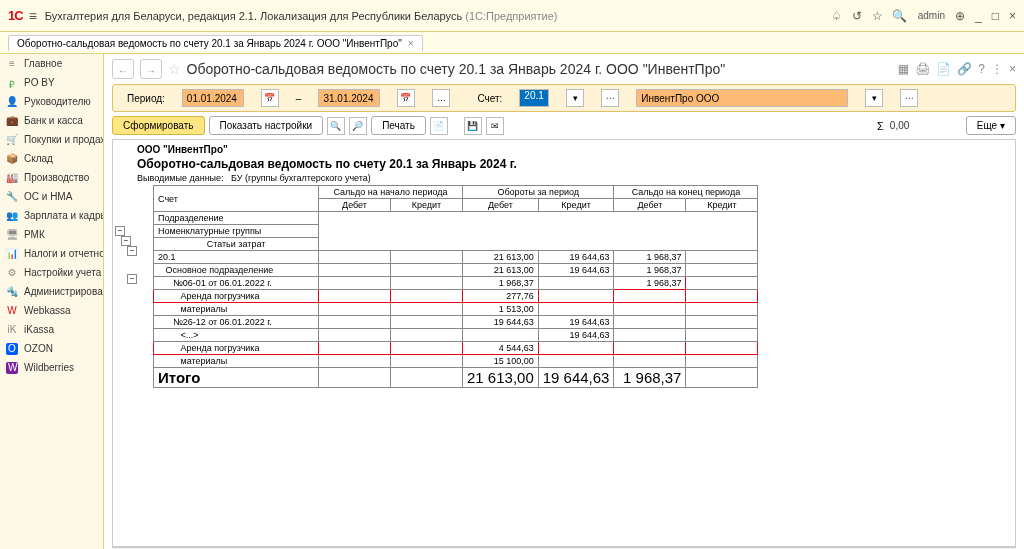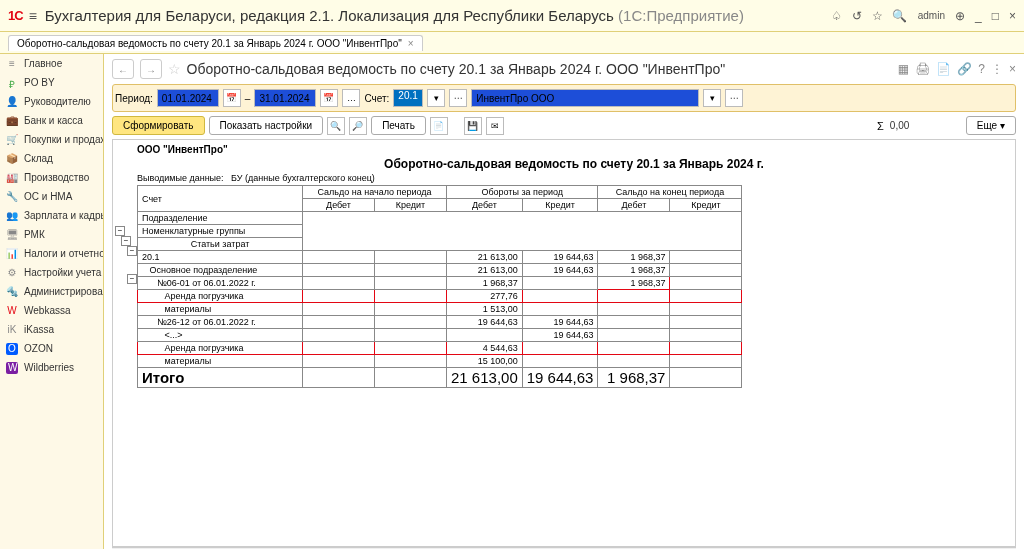--- a/index.html
+++ b/index.html
@@ -1,54 +1,54 @@
 <!DOCTYPE html>
 <html><head>
 <meta charset="utf-8">
 <style>
 * { margin: 0; padding: 0; box-sizing: border-box; }
 body { font-family: Arial, sans-serif; font-size: 11px; background: #fff; overflow: hidden; }
 .app-bar { height: 32px; background: #fffde7; display: flex; align-items: center; padding: 0 8px; border-bottom: 1px solid #e0d078; }
 .app-bar .logo { color: #e30613; font-weight: bold; font-size: 13px; margin-right: 6px; letter-spacing: -1px; }
 .app-bar .menu-icon { font-size: 14px; margin-right: 8px; cursor: pointer; color: #555; }
-.app-bar .title { font-size: 15px; color: #333; }
+.app-bar .title { font-size: 11px; color: #333; }
 .app-bar .title .gray { color: #888; }
 .app-bar .right { margin-left: auto; display: flex; gap: 10px; align-items: center; color: #555; font-size: 12px; }
 .app-bar .right span { cursor: pointer; }
 .tabs-bar { height: 22px; background: #fffde7; display: flex; align-items: center; padding-left: 8px; border-bottom: 1px solid #e0d078; }
 .tab { background: #fff; border: 1px solid #ccc; border-bottom: none; padding: 2px 8px; font-size: 10px; display: flex; align-items: center; gap: 6px; border-radius: 3px 3px 0 0; }
 .tab .close { color: #888; cursor: pointer; }
 .main { display: flex; height: calc(100vh - 44px); }
 .sidebar { width: 104px; background: #fef9e7; border-right: 1px solid #e0d078; overflow-y: auto; }
 .side-item { display: flex; align-items: center; padding: 4px 6px; gap: 6px; cursor: pointer; font-size: 10px; color: #333; white-space: nowrap; overflow: hidden; height: 19px; }
 .side-item .ico { width: 12px; height: 12px; display: inline-block; flex-shrink: 0; text-align: center; font-size: 10px; }
 .content { flex: 1; display: flex; flex-direction: column; overflow: hidden; }
 .header-row { height: 30px; display: flex; align-items: center; padding: 0 8px; gap: 6px; }
 .nav-btn { border: 1px solid #ccc; background: #fff; width: 22px; height: 20px; border-radius: 3px; display: flex; align-items: center; justify-content: center; cursor: pointer; font-size: 10px; color: #888; }
 .star-icon { color: #ccc; font-size: 14px; }
 .page-title { font-size: 14px; color: #333; }
 .header-right { margin-left: auto; display: flex; gap: 6px; color: #888; font-size: 12px; }
 .header-right span { cursor: pointer; }
-.filter-bar { background: #fef3d5; border: 1px solid #e0c068; border-radius: 3px; margin: 0 8px 4px 8px; padding: 4px 2px; display: flex; align-items: center; gap: 4px; font-size: 10px; }
-.fld { border: 1px solid #bbb; background: #1d4ed8; height: 18px; padding: 0 4px; font-size: 10px; }
+.filter-bar { background: #fef3d5; border: 1px solid #e0c068; border-radius: 3px; margin: 0 8px 4px 8px; padding: 4px 14px; display: flex; align-items: center; gap: 17px; font-size: 10px; }
+.fld { border: 1px solid #bbb; background: #fdba74; height: 18px; padding: 0 4px; font-size: 10px; }
 .fld.date { width: 62px; }
 .fld.sel { background: #0070c0; color: #fff; width: 30px; text-align: left; }
-.fld.org { width: 228px; }
+.fld.org { width: 212px; }
 .ico-btn { border: 1px solid #bbb; background: #fff; width: 18px; height: 18px; display: flex; align-items: center; justify-content: center; cursor: pointer; font-size: 9px; }
 .toolbar { margin: 0 8px 4px 8px; display: flex; align-items: center; gap: 4px; }
 .btn { border: 1px solid #aaa; border-radius: 3px; padding: 3px 10px; font-size: 10px; cursor: pointer; background: #fff; }
 .btn.yellow { background: #ffe680; border-color: #d0b840; }
 .toolbar .right { margin-left: auto; display: flex; gap: 6px; align-items: center; }
 .sum-box { font-size: 10px; color: #333; width: 70px; text-align: left; }
 .report-wrap { margin: 0 8px; border: 1px solid #ccc; flex: 1; overflow: auto; background: #fff; position: relative; }
 .report-inner { padding: 4px 4px 4px 24px; }
 .org-line { font-size: 10px; font-weight: bold; margin-bottom: 2px; }
-.rep-title { font-size: 12px; font-weight: bold; margin-bottom: 2px; text-align: center; }
+.rep-title { font-size: 12px; font-weight: bold; margin-bottom: 2px; }
 .meta-line { font-size: 9px; margin-bottom: 2px; }
-table.rep { border-collapse: collapse; font-size: 9px; }
+table.rep { border-collapse: collapse; font-size: 9px; margin-left: 16px; }
 table.rep td, table.rep th { border: 1px solid #888; padding: 1px 4px; text-align: left; white-space: nowrap; }
 table.rep th { font-weight: normal; text-align: center; background: #fff; }
 table.rep td.num { text-align: right; }
 .hl-row td { border: 1px solid #e30613 !important; }
 .hl-cell { border: 1px solid #e30613 !important; }
 .tree-ctl { position: absolute; left: 2px; display: flex; flex-direction: column; gap: 0; font-size: 9px; }
 .tree-btn { width: 10px; height: 10px; border: 1px solid #888; background: #fff; display: flex; align-items: center; justify-content: center; cursor: pointer; line-height: 1; font-size: 8px; }
 .scrollbar-h { height: 12px; background: #f0f0f0; border-top: 1px solid #ccc; margin: 0 8px; }
 .c-green{color:#4caf50}.c-red{color:#e30613}.c-blue{color:#2196f3}.c-orange{color:#ff9800}.c-purple{color:#9c27b0}.c-gray{color:#888}.c-ozon{background:#005bff;color:#fff;padding:0 2px;border-radius:2px;font-size:8px}.c-wb{background:#7b1fa2;color:#fff;padding:0 2px;border-radius:2px;font-size:8px}
 </style>
@@ -171,21 +171,21 @@
     </div>
 
     <div class="filter-bar">
       <span>Период:</span>
       <input class="fld date" value="01.01.2024" style="">
       <div class="ico-btn">📅</div>
       <span>–</span>
       <input class="fld date" value="31.01.2024" style="">
       <div class="ico-btn">📅</div>
       <div class="ico-btn">…</div>
-      <span style="">Счет:</span>
+      <span style="margin-left:10px">Счет:</span>
       <span class="fld sel">20.1</span>
       <div class="ico-btn">▾</div>
       <div class="ico-btn">⋯</div>
       <input class="fld org" value="ИнвентПро ООО" style="">
       <div class="ico-btn">▾</div>
       <div class="ico-btn">⋯</div>
     </div>
 
     <div class="toolbar">
       <button class="btn yellow">Сформировать</button>
@@ -214,21 +214,21 @@
       <div class="tree-ctl" style="top:106px;left:14px">
         <div class="tree-btn">−</div>
       </div>
       <div class="tree-ctl" style="top:134px;left:14px">
         <div class="tree-btn">−</div>
       </div>
       <div class="report-inner">
         <div class="org-line">ООО "ИнвентПро"</div>
         <div class="rep-title">Оборотно-сальдовая ведомость по счету 20.1 за Январь 2024 г.</div>
         <div class="meta-line">
-          <span>Выводимые данные:</span>&nbsp;&nbsp;&nbsp;<span>БУ (данные бухгалтерского конец)</span>
+          <span>Выводимые данные:</span>&nbsp;&nbsp;&nbsp;<span>БУ (группы бухгалтерского учета)</span>
         </div>
         <table class="rep" id="rep-table">
             <tbody>
               <tr>
                 <th rowspan="2" style="width:165px;text-align:left">Счет</th>
                 <th colspan="2">Сальдо на начало периода</th>
                 <th colspan="2">Обороты за период</th>
                 <th colspan="2">Сальдо на конец периода</th>
               </tr>
               <tr>

